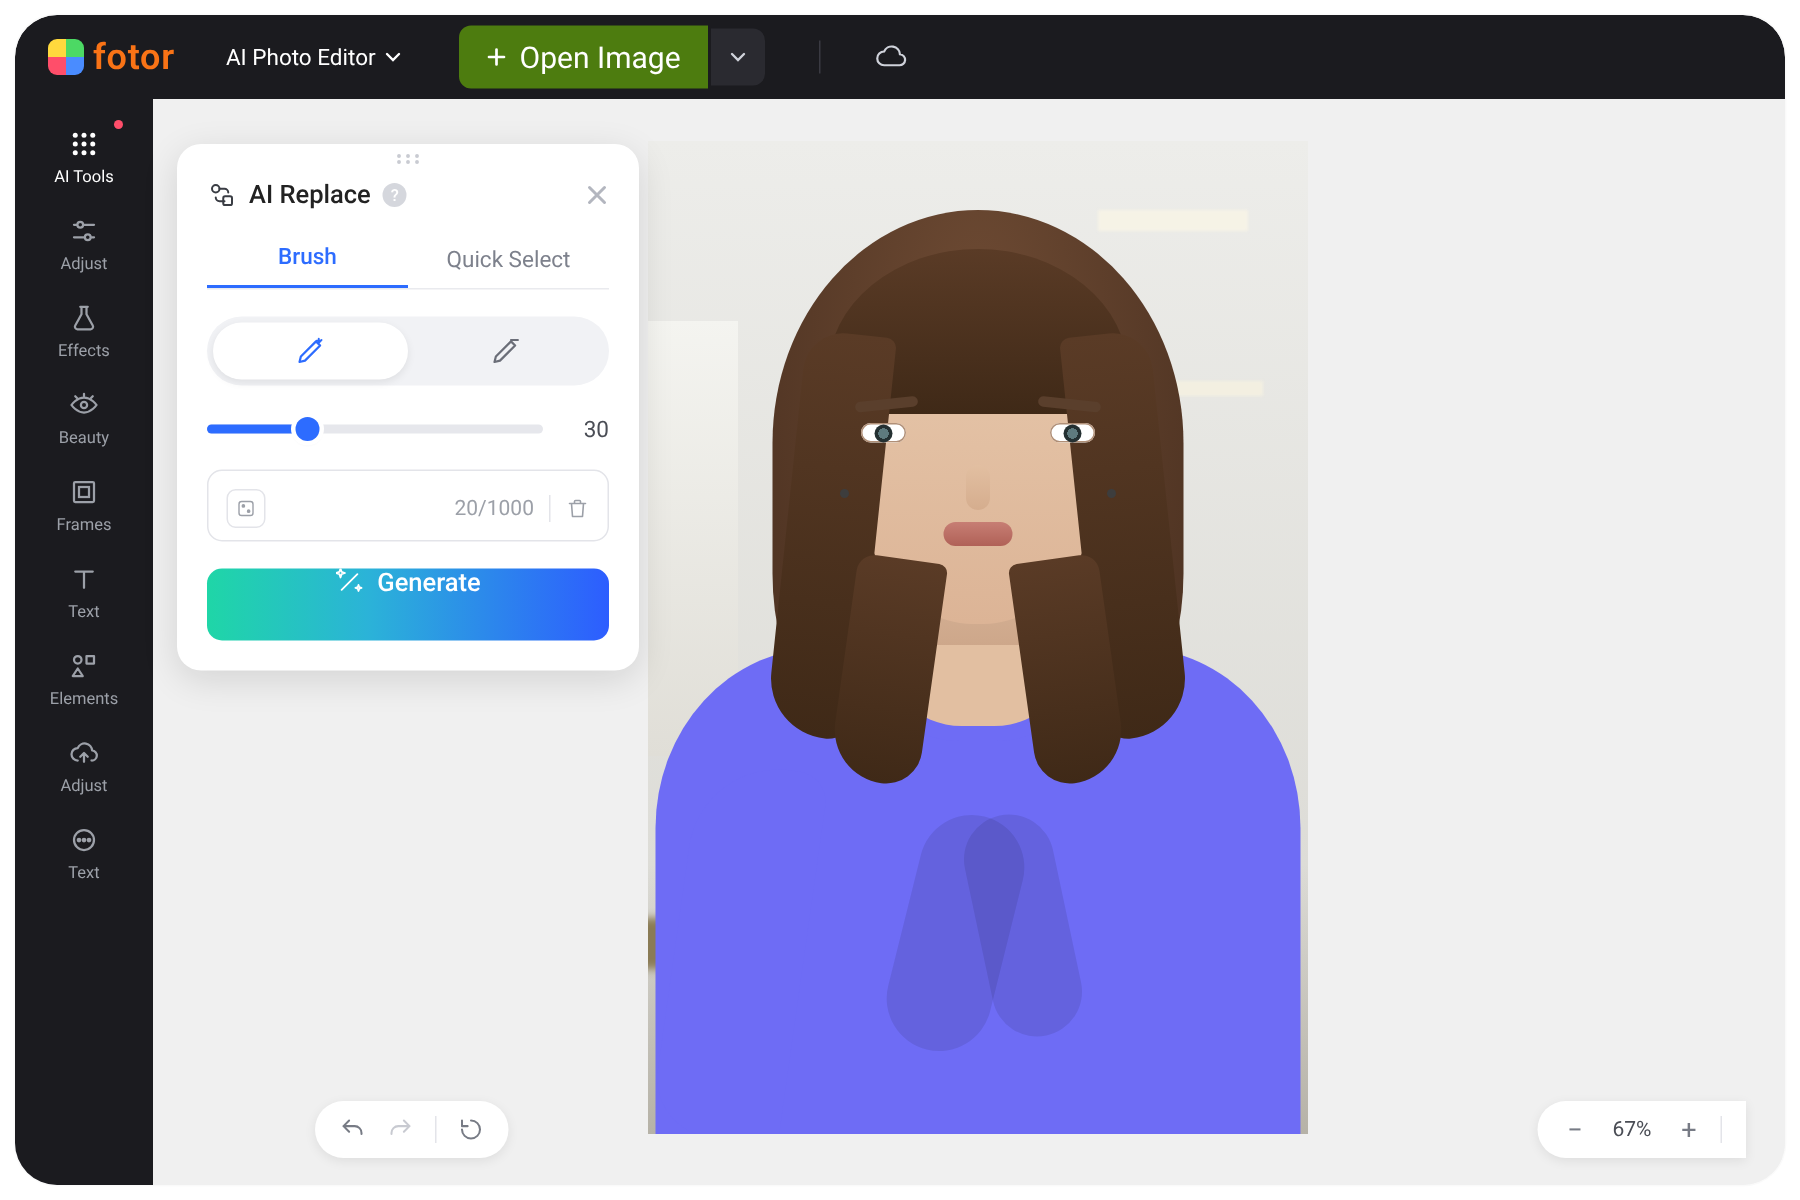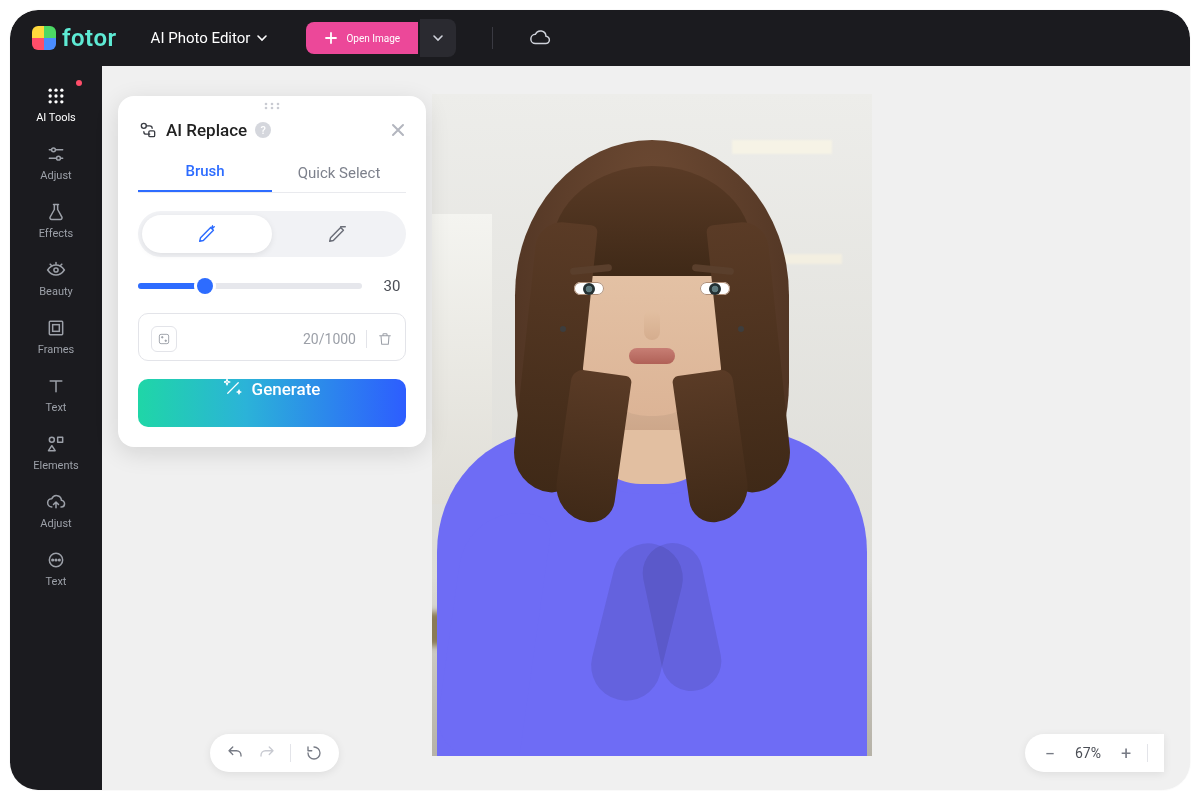--- a/index.html
+++ b/index.html
@@ -35,25 +35,25 @@
     display: flex; align-items: center; padding: 0 22px;
     gap: 20px;
   }
   .logo { display: flex; align-items: center; gap: 6px; }
   .logo-mark { width: 24px; height: 24px; position: relative; }
   .logo-mark span { position: absolute; width: 12px; height: 12px; }
   .lm-y { background:#ffd93d; top:0; left:0; border-top-left-radius:6px;}
   .lm-g { background:#4cd964; top:0; right:0; border-top-right-radius:6px;}
   .lm-r { background:#ff4e6a; bottom:0; left:0; border-bottom-left-radius:6px;}
   .lm-b { background:#4a8cff; bottom:0; right:0; border-bottom-right-radius:6px;}
-  .logo-text { color: #5eead4; font-size: 24px; font-weight: 600; letter-spacing: .5px; }
+  .logo-text { color: #f97316; font-size: 24px; font-weight: 600; letter-spacing: .5px; }
   .dropdown-btn { color:#fff; font-size:15px; display:flex; align-items:center; gap:6px; cursor:pointer; margin-left:14px;}
   .top-actions { display:flex; align-items:center; gap:0; margin-left:18px;}
   .open-image-btn {
-    background:#ec4899; color:#fff; font-size:10px;
+    background:#4d7c0f; color:#fff; font-size:20px;
     padding:9px 18px; border-radius:8px 0 0 8px; display:flex; align-items:center; gap:8px;
     cursor:pointer;
     text-align:center;
   }
   .caret-btn {
     background:#2a2a30; color:#bdbdc7; width:36px; height:38px;
     display:flex; align-items:center; justify-content:center; border-radius:0 8px 8px 0;
     margin-left:2px; cursor:pointer;
   }
   .top-divider { width:1px; height:22px; background:#3a3a42; margin:0 16px;}
@@ -92,21 +92,21 @@
   .brush-row {
     margin:18px 20px 0 20px; background:#f1f2f5; border-radius:999px; height:46px;
     display:flex; align-items:center; padding:4px;
   }
   .brush-btn { flex:1; height:38px; border-radius:999px; display:flex; align-items:center; justify-content:center; color:#6b6e78; cursor:pointer;}
   .brush-btn.active { background:#fff; box-shadow:0 2px 6px rgba(0,0,0,.08); color:var(--accent-blue);}
   .slider-row { display:flex; align-items:center; gap:16px; margin:20px 20px 0 20px;}
   .slider-track { position:relative; flex:1; height:6px; background:#e6e7ec; border-radius:3px;}
   .slider-fill { position:absolute; left:0; top:0; height:6px; background:var(--slider-blue); border-radius:3px; width:30%;}
   .slider-thumb { position:absolute; top:50%; left:30%; transform:translate(-50%,-50%); width:16px; height:16px; background:var(--slider-blue); border-radius:50%; box-shadow:0 0 0 3px #fff, 0 1px 3px rgba(0,0,0,.3);}
-  .slider-val { width:28px; text-align:center; font-size:15px; color:#4a4d55;}
+  .slider-val { width:28px; text-align:right; font-size:15px; color:#4a4d55;}
   .prompt-box { margin:18px 20px 0 20px; border:1px solid #e3e4e9; border-radius:10px; padding:12px 12px 8px 12px;}
   .prompt-text { width:100%; min-height:72px; border:none; outline:none; resize:none; font-size:15px; color:#4a4d55; font-family:inherit;}
   .prompt-foot { display:flex; align-items:center; gap:10px;}
   .dice-btn { width:26px; height:26px; border:1px solid #e3e4e9; border-radius:6px; display:flex; align-items:center; justify-content:center; color:#9ca0a8; cursor:pointer;}
   .char-count { margin-left:auto; color:#9ca0a8; font-size:14px;}
   .prompt-divider { width:1px; height:18px; background:#e3e4e9;}
   .trash-btn { color:#9ca0a8; cursor:pointer;}
   .generate-btn {
     margin:18px 20px 0 20px; height:48px; border-radius:10px;
     background: linear-gradient(90deg, var(--gradient-start), #2bb3d8 40%, var(--gradient-end));

